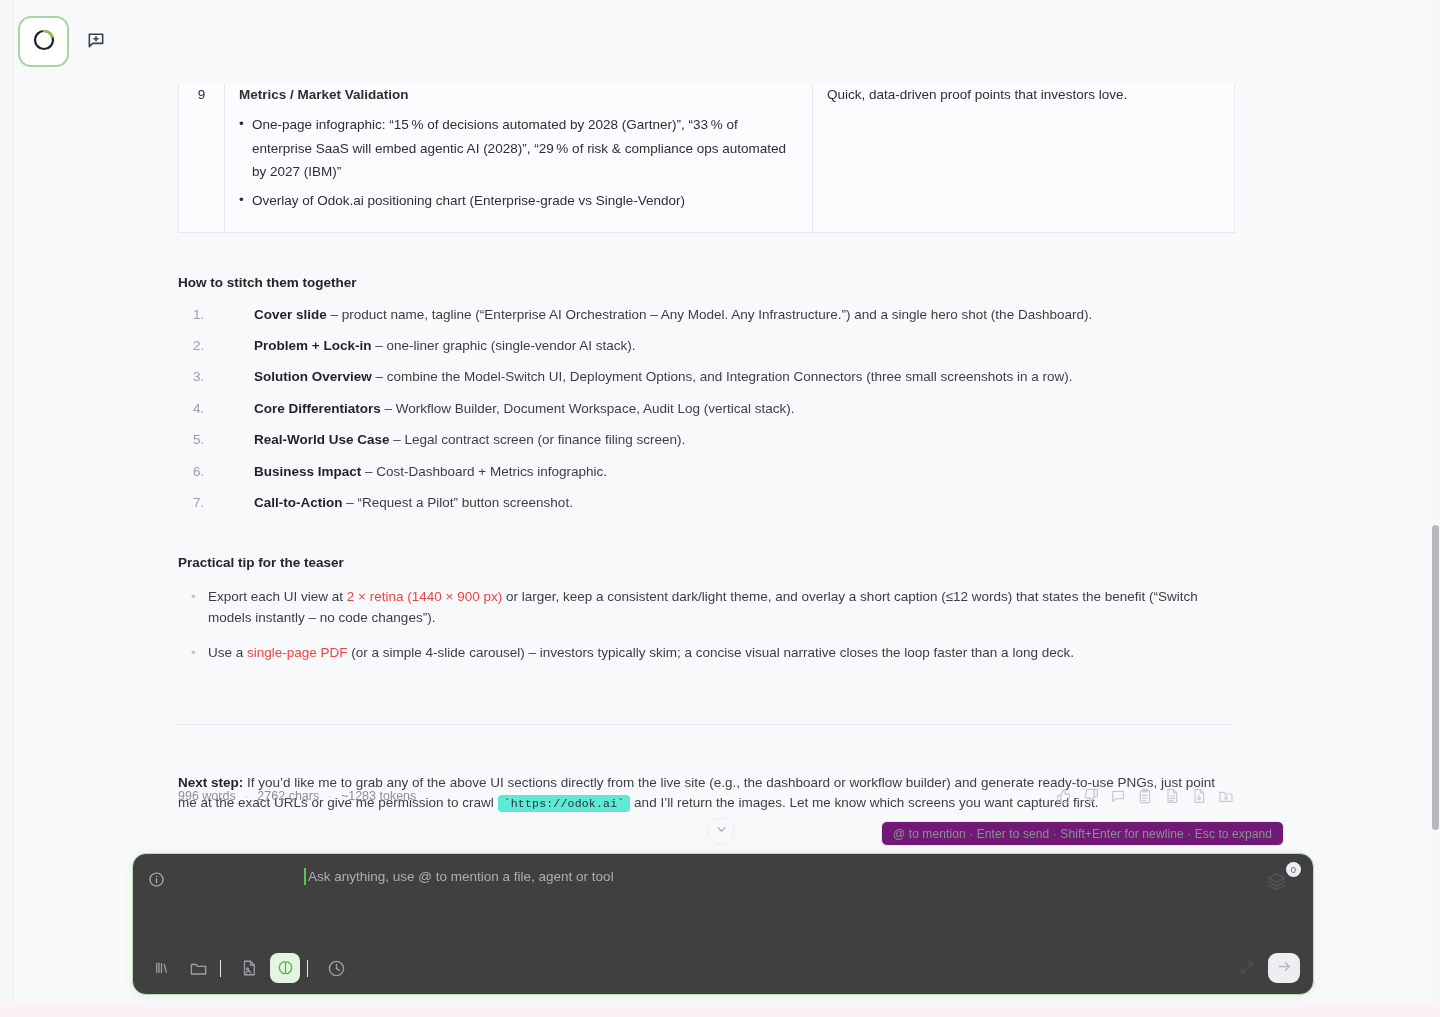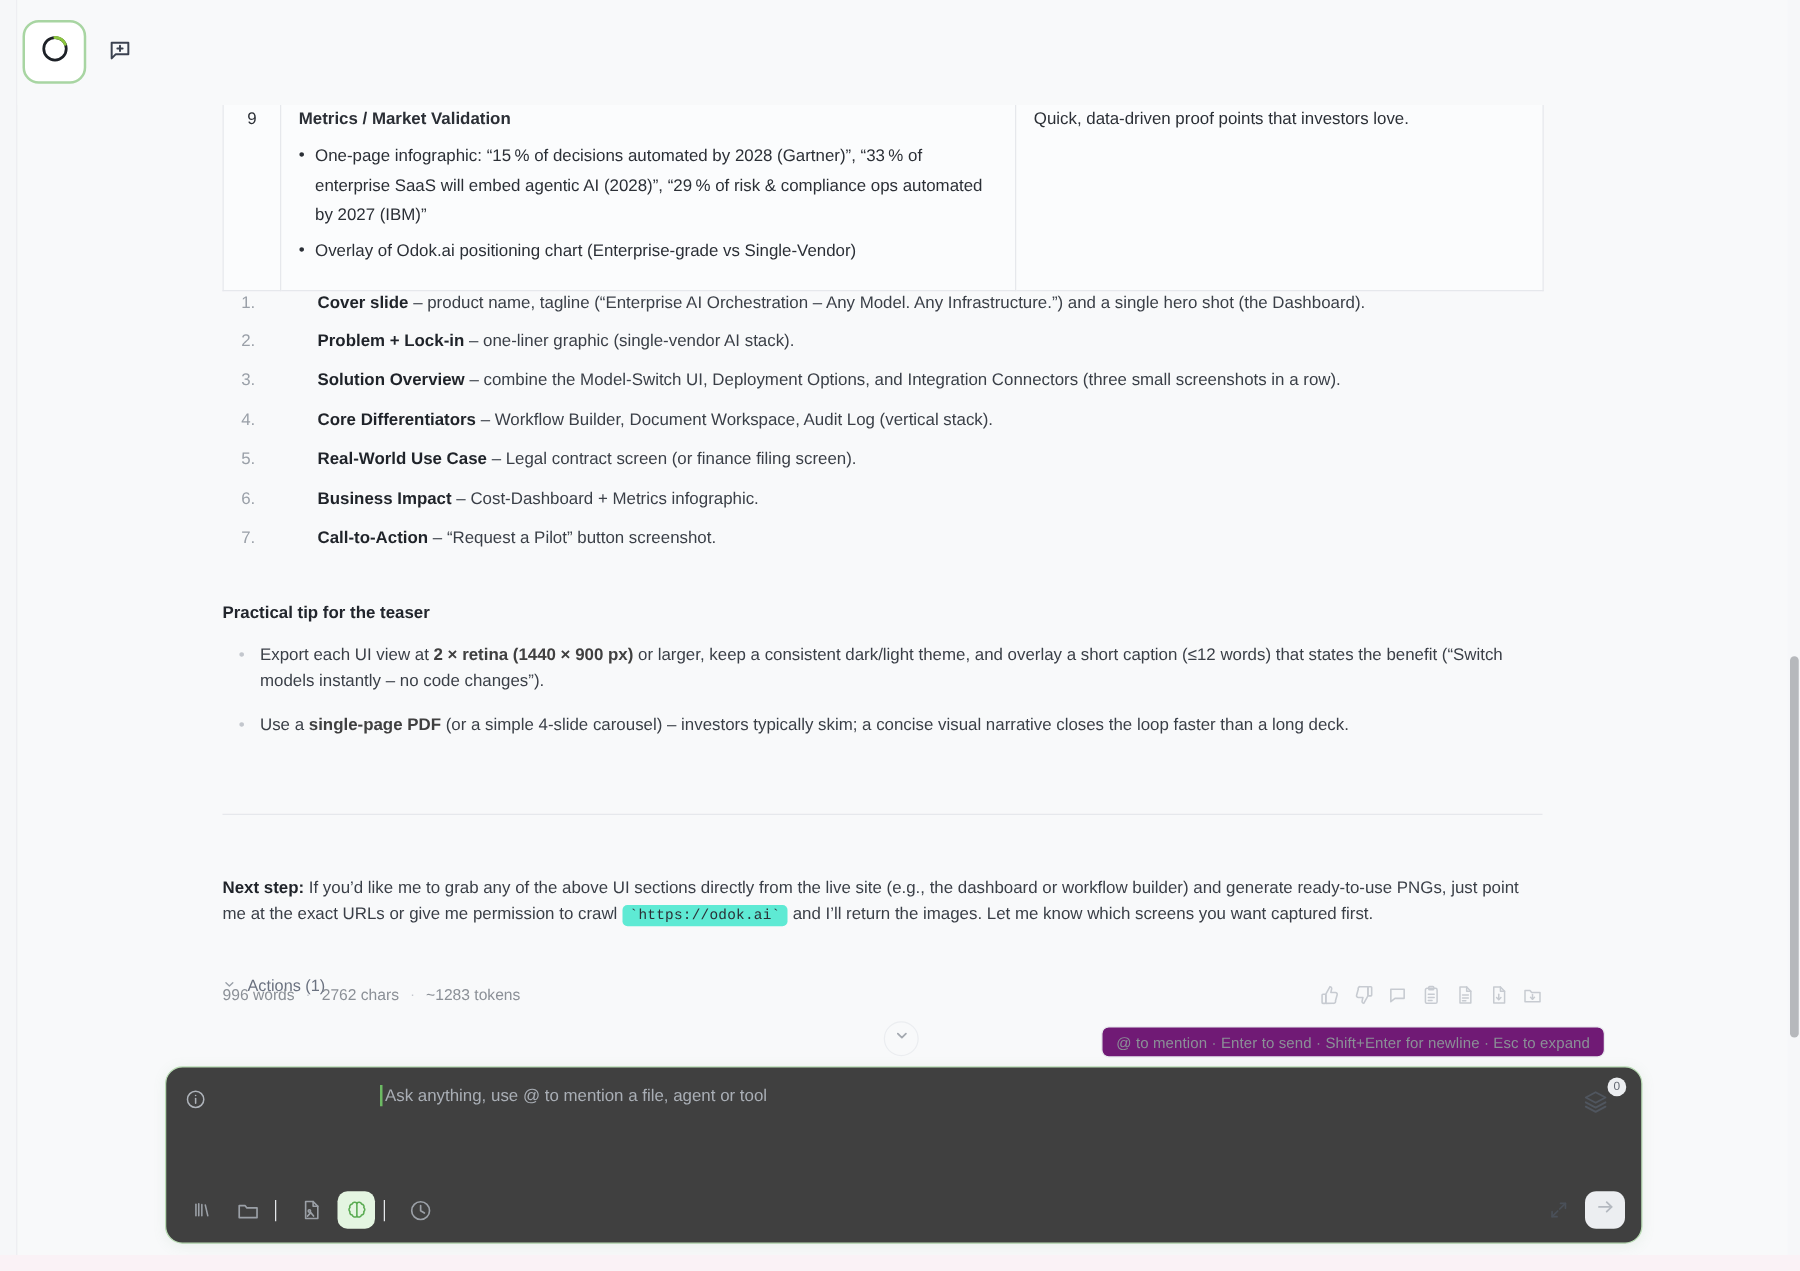--- a/index.html
+++ b/index.html
@@ -88,21 +88,21 @@
   ol.stitch li::marker { color: #9aa0a8; }
   ol.stitch li b { color: #1f2329; font-weight: 700; margin-left: 46px; }
 
   ul.tips { margin: 0; padding-left: 30px; list-style: none; }
   ul.tips li {
     margin: 0 0 13px 0; color: #3a3f47; line-height: 1.6; position: relative;
   }
   ul.tips li::before {
     content: "\2022"; position: absolute; left: -17px; top: 0; color: #c3c7cd;
   }
-  ul.tips li b { color: #404040; font-weight: 700; }
+  ul.tips li b { color: #ef4444; font-weight: 400; }
 
   hr.rule {
     border: none; border-top: 1px solid #e6e8ec; margin: 60px 0 0 0;
   }
 
   p.nextstep {
     margin: 48px 0 0 0; color: #3a3f47; line-height: 1.55;
   }
   p.nextstep b { color: #1f2329; font-weight: 700; }
   code.inline {
@@ -245,20 +245,21 @@
         <td class="col-sec">
           <div class="cell-title">Metrics / Market Validation</div>
           <div class="cell-li">One-page infographic: “15 % of decisions automated by 2028 (Gartner)”, “33 % of enterprise SaaS will embed agentic AI (2028)”, “29 % of risk &amp; compliance ops automated by 2027 (IBM)”</div>
           <div class="cell-li">Overlay of Odok.ai positioning chart (Enterprise-grade vs Single-Vendor)</div>
         </td>
         <td class="col-why">Quick, data-driven proof points that investors love.</td>
       </tr>
     </tbody>
       </table>
 
+    <h4 class="sec-h">How to stitch them together</h4>
     <ol class="stitch">
       <li><b>Cover slide</b><span> – product name, tagline (“Enterprise AI Orchestration – Any Model. Any Infrastructure.”) and a single hero shot (the Dashboard).</span></li>
       <li><b>Problem + Lock-in</b><span> – one-liner graphic (single-vendor AI stack).</span></li>
       <li><b>Solution Overview</b><span> – combine the Model-Switch UI, Deployment Options, and Integration Connectors (three small screenshots in a row).</span></li>
       <li><b>Core Differentiators</b><span> – Workflow Builder, Document Workspace, Audit Log (vertical stack).</span></li>
       <li><b>Real-World Use Case</b><span> – Legal contract screen (or finance filing screen).</span></li>
       <li><b>Business Impact</b><span> – Cost-Dashboard + Metrics infographic.</span></li>
       <li><b>Call-to-Action</b><span> – “Request a Pilot” button screenshot.</span></li>
     </ol>
 

